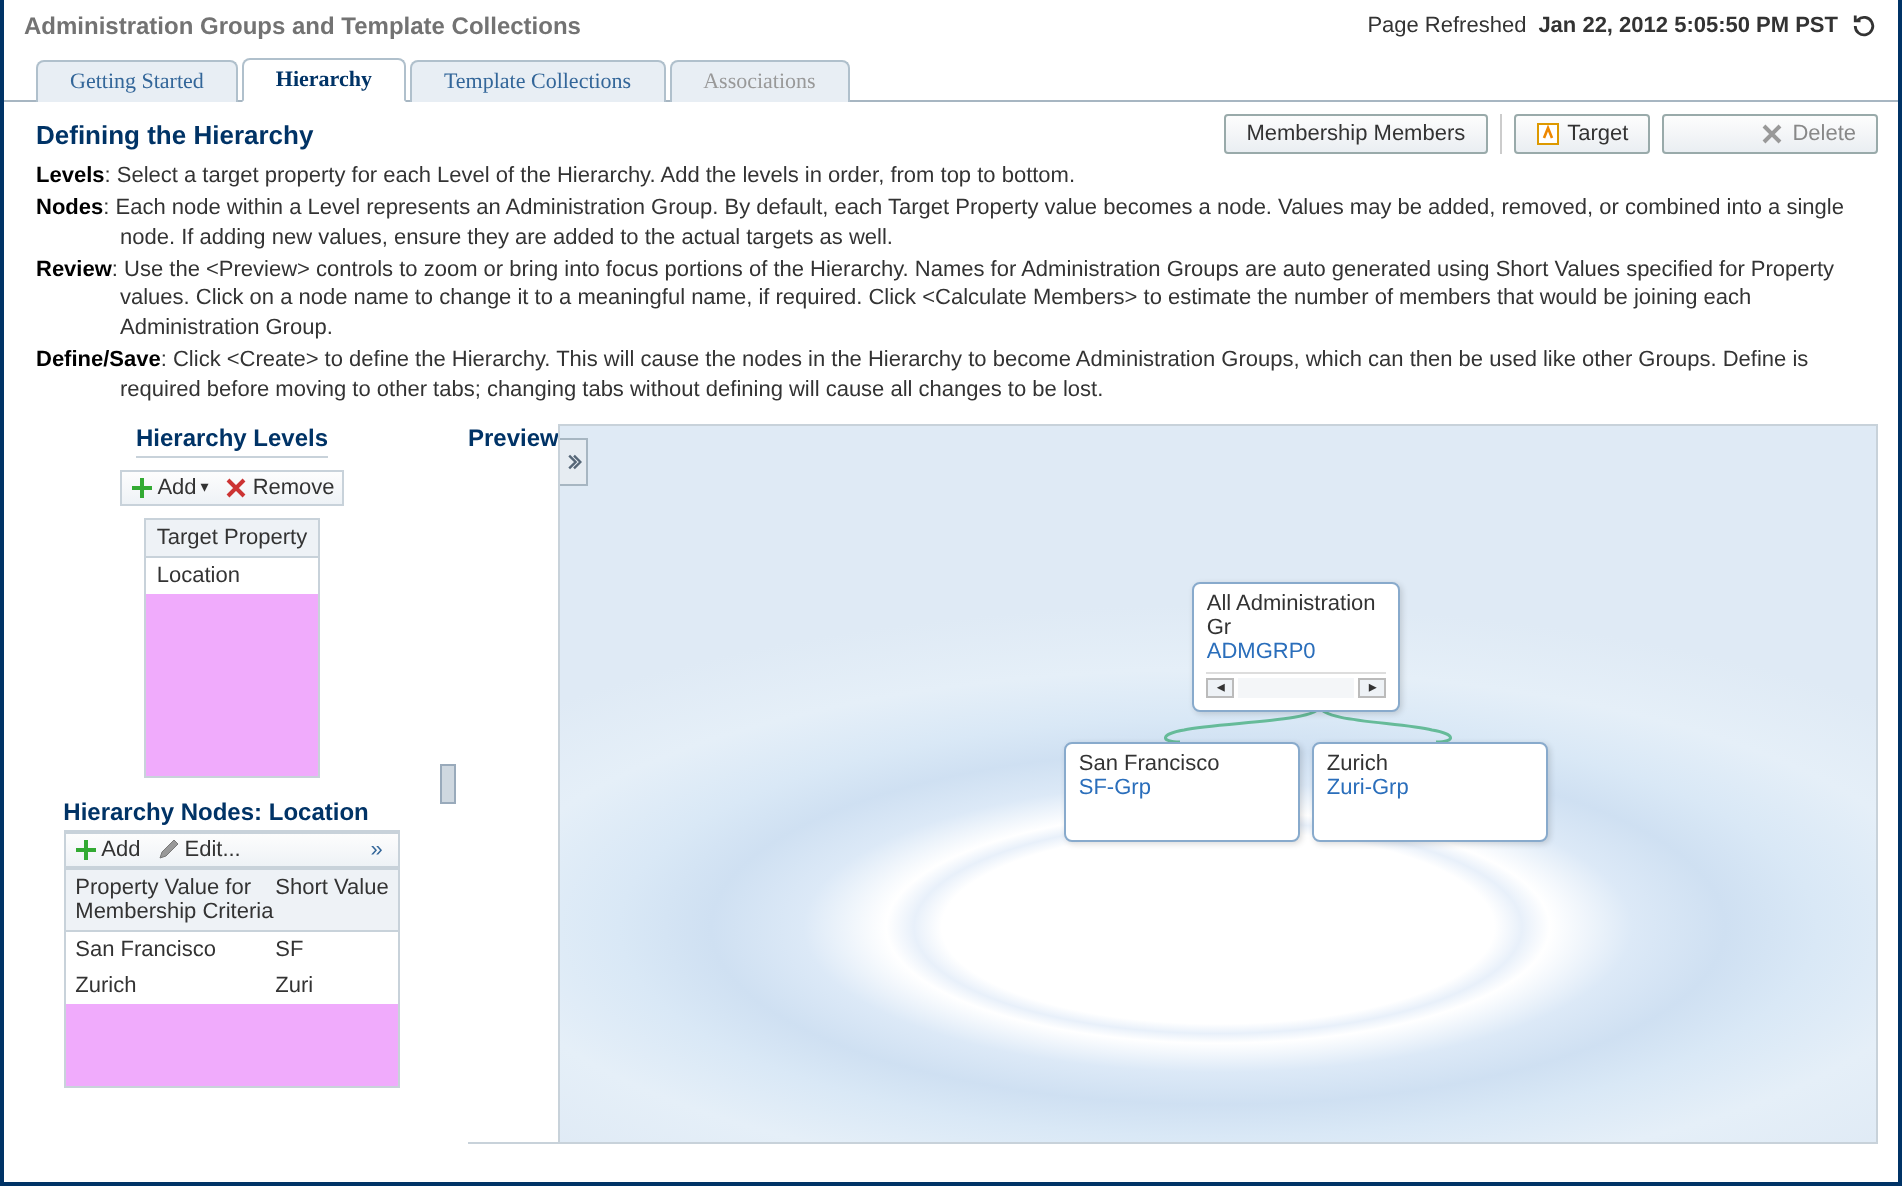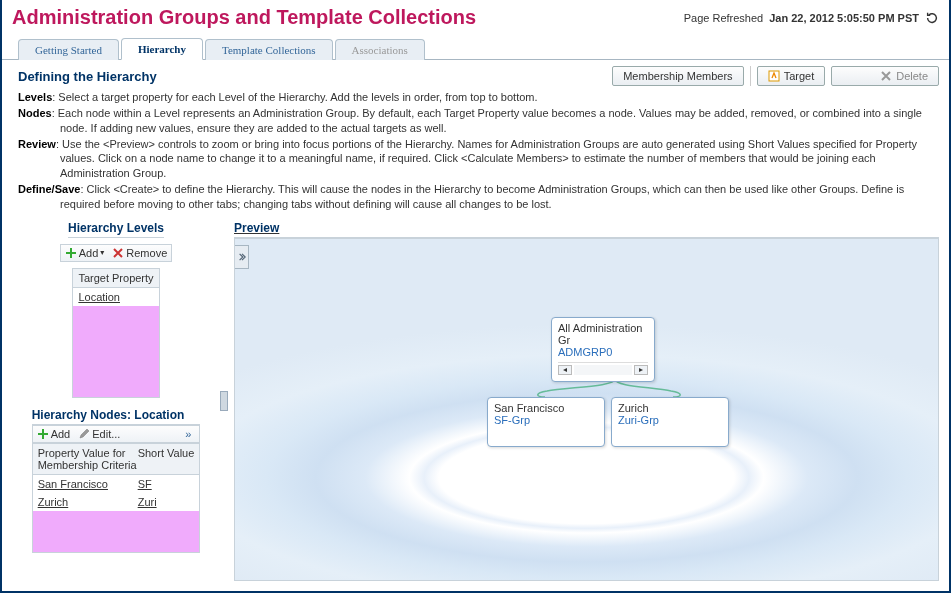--- a/index.html
+++ b/index.html
@@ -15,22 +15,22 @@
     position: relative;
     overflow: hidden;
   }
   .header {
     display: flex;
     justify-content: space-between;
     align-items: center;
     padding: 6px 10px 2px 10px;
   }
   .page-title {
-    color: #be185d;
-    font-size: 20px;
+    color: #737373;
+    font-size: 12px;
     font-weight: bold;
   }
   .refresh-info {
     font-size: 11px;
     color: #333;
     display: flex;
     align-items: center;
     gap: 6px;
   }
   .refresh-info b { font-weight: bold; }
@@ -135,35 +135,35 @@
   }
   .grid-header {
     background: #eef2f6;
     border-bottom: 1px solid #c8d2da;
     padding: 3px 5px;
     font-size: 11px;
     color: #333;
     display:flex;
   }
   .grid-body { background:#fff; }
-  .grid-row { padding: 3px 5px; font-size:11px; display:flex;text-decoration:underline; }
+  .grid-row { padding: 3px 5px; font-size:11px; display:flex; }
   .col-a { flex: 0 0 100px; }
   .col-b { flex: 1; }
   .splitter {
     width: 8px;
     position: relative;
     display:flex; align-items:center; justify-content:center;
   }
   .splitter-handle {
     width: 8px; height: 20px;
     background: #cfd8e0;
     border: 1px solid #9ab;
     cursor: col-resize;
   }
-  .preview-col { flex:1; display:flex; flex-direction:column;text-decoration:underline; }
+  .preview-col { flex:1; display:flex; flex-direction:row; }
   .preview-area {
     flex:1;
     border: 1px solid #c8d2da;
     background:
       radial-gradient(ellipse 70% 45% at 50% 70%, #ffffff 0%, #ffffff 30%, #e8f0fa 33%, #ffffff 36%, #dce9f7 45%, #cfe0f2 55%, #d9e8f6 65%, #e5eff8 80%, #dfeaf5 100%);
     position: relative;
     overflow: hidden;
   }
   .prev-tab {
     position:absolute; left:0; top:6px;

